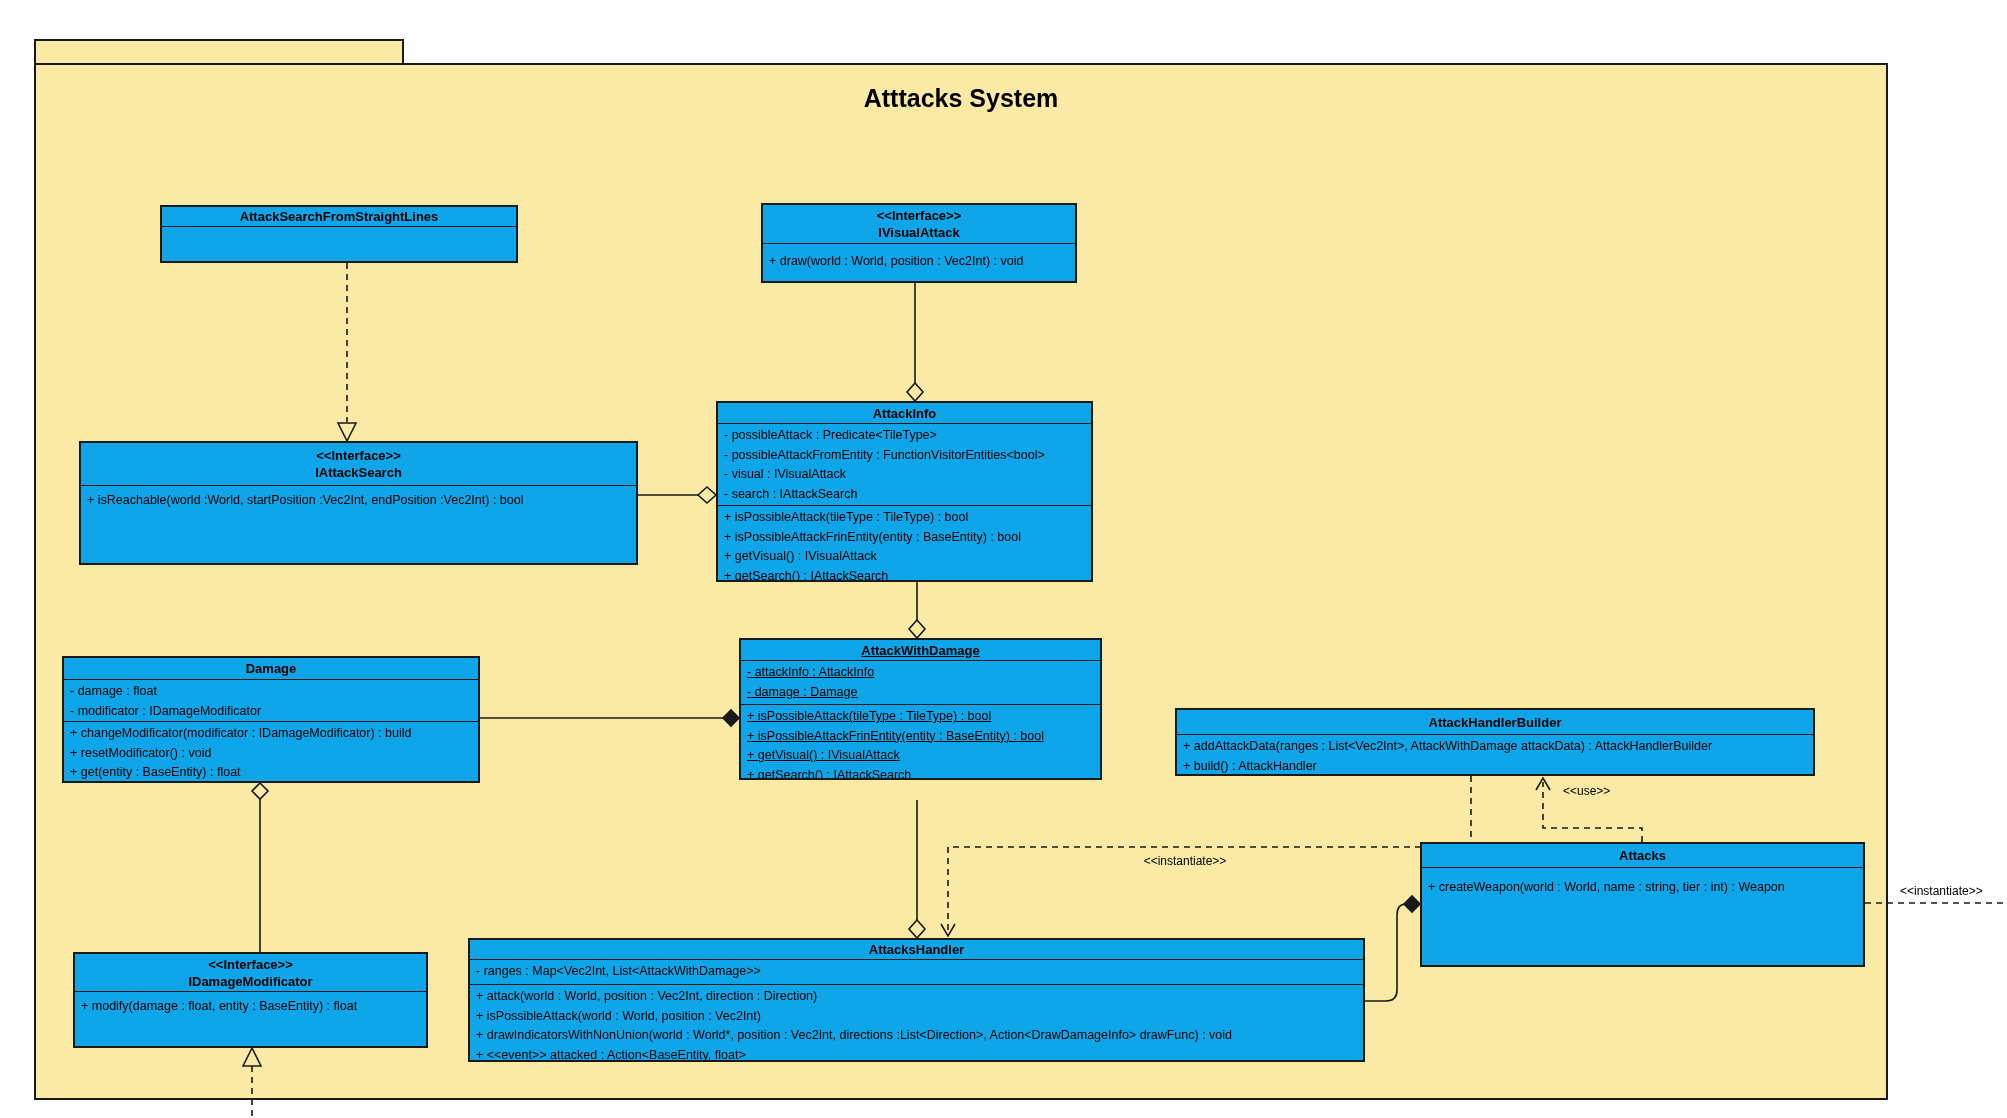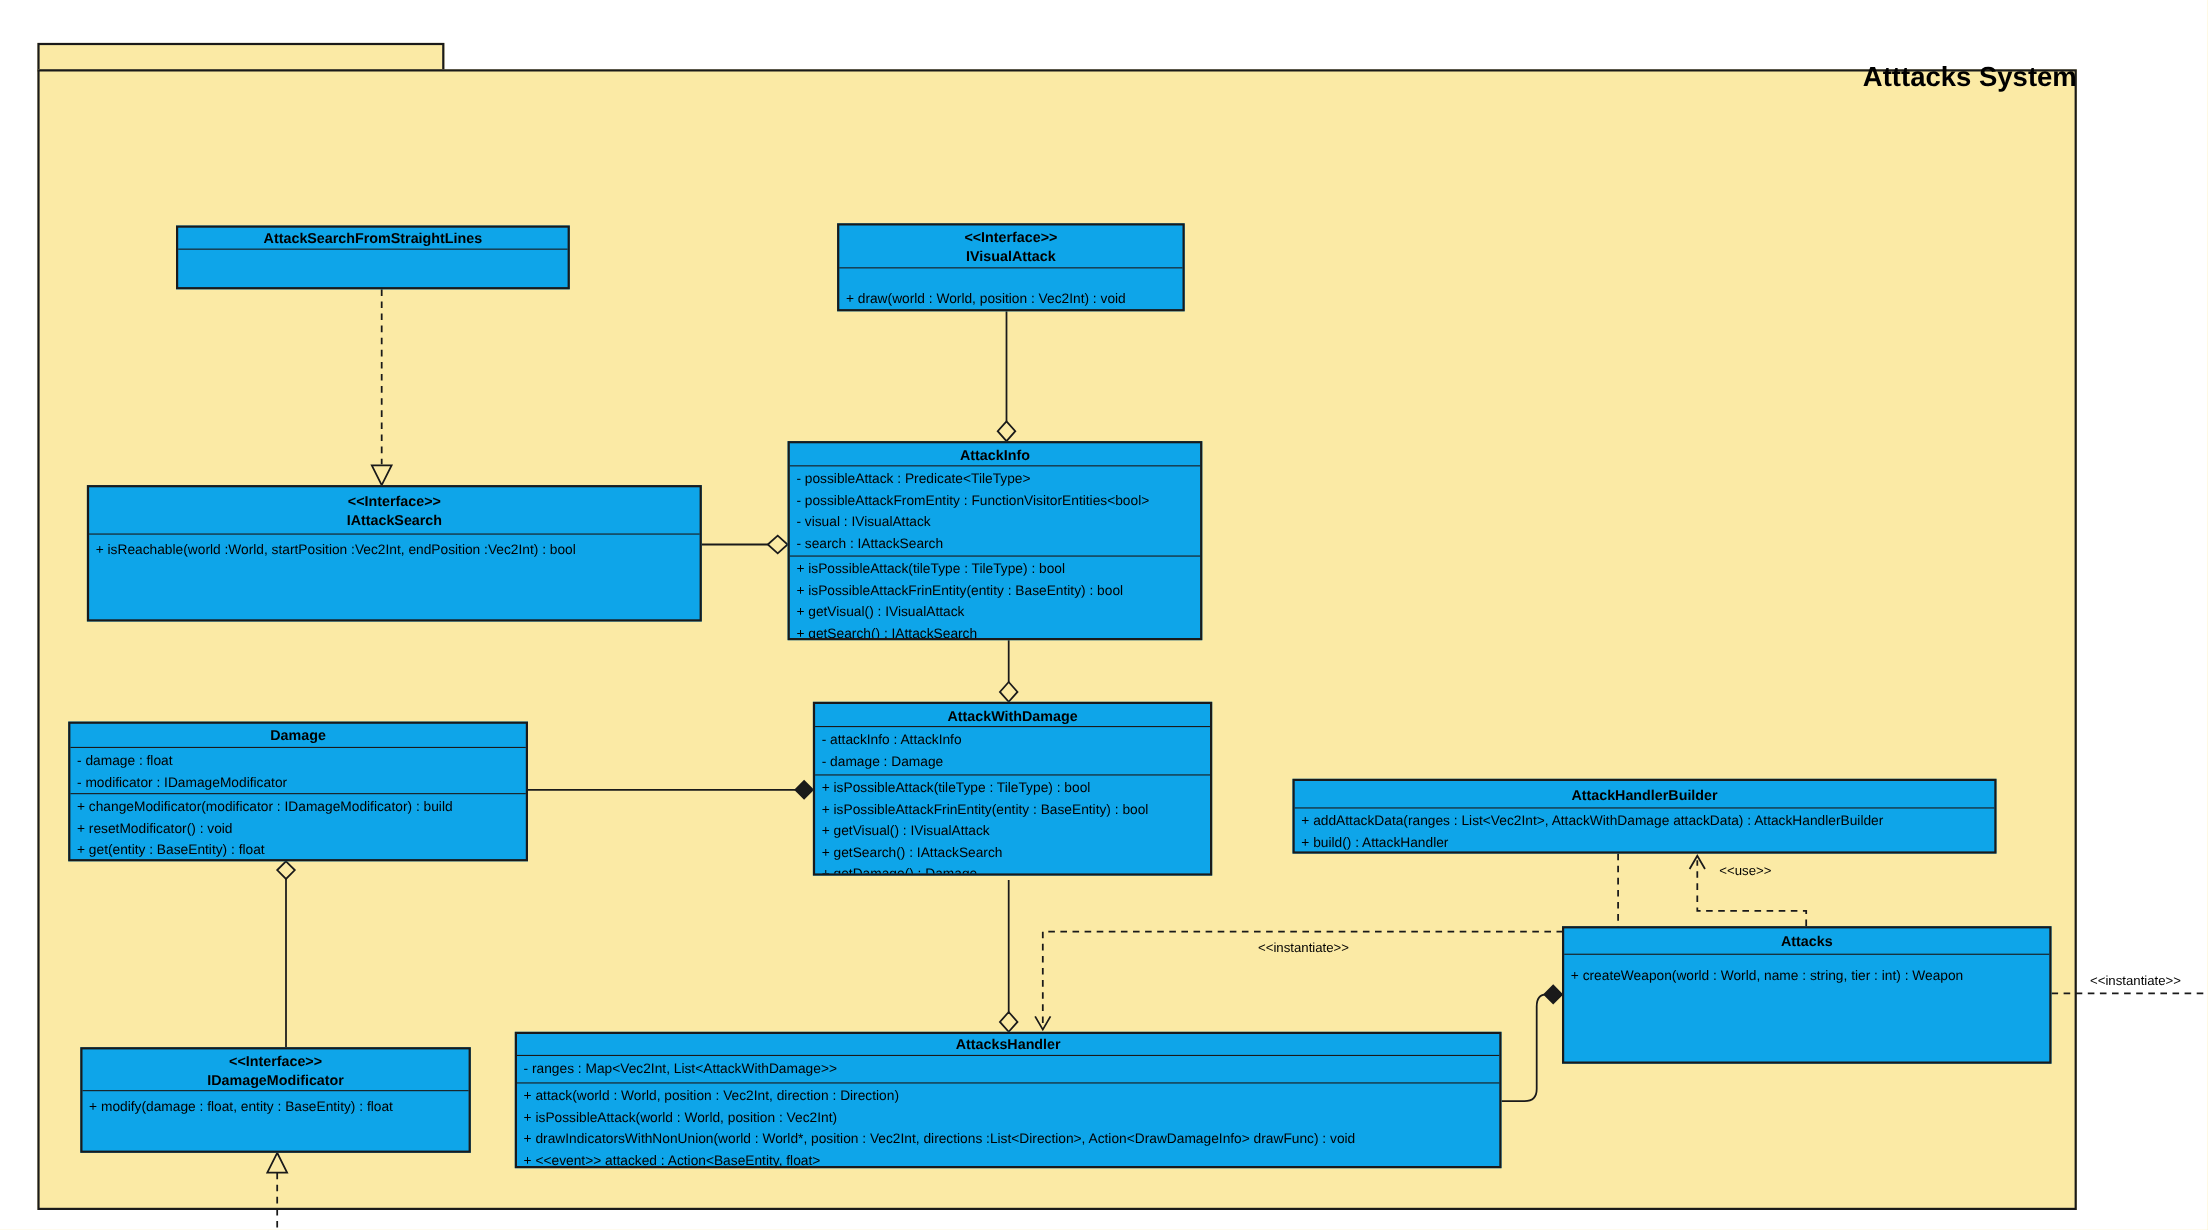--- a/index.html
+++ b/index.html
@@ -5,21 +5,21 @@
   html,body{margin:0;padding:0;}
   body{
     position:relative;width:2007px;height:1118px;background:#ffffff;
     font-family:"Liberation Sans",sans-serif;color:#000;overflow:hidden;
   }
   
   .pkg-tab{position:absolute;left:34px;top:39px;width:370px;height:26px;
     background:#FBEAA5;border:2px solid #1a1a1a;box-sizing:border-box;z-index:0;}
   .pkg-body{position:absolute;left:34px;top:63px;width:1854px;height:1037px;
     background:#FBEAA5;border:2px solid #1a1a1a;box-sizing:border-box;z-index:0;}
-  .pkg-title{position:absolute;left:34px;top:56px;width:1854px;text-align:right;
+  .pkg-title{position:absolute;left:34px;top:84px;width:1854px;text-align:center;
     font-size:25px;font-weight:bold;z-index:2;}
   
   .edges{position:absolute;left:0;top:0;z-index:1;pointer-events:none;}
   .edges path,.edges line,.edges polyline{stroke:#1a1a1a;stroke-width:1.6;fill:none;}
   .edges .dash{stroke-dasharray:6 5;}
   .edges .hollow{fill:#FBEAA5;stroke:#1a1a1a;stroke-width:1.6;}
   .edges .solid{fill:#1a1a1a;stroke:#1a1a1a;stroke-width:1.6;}
   
   .uml-class{position:absolute;background:#0ea5e9;border:2px solid #1a1a1a;
     box-sizing:border-box;z-index:2;display:flex;flex-direction:column;}
@@ -35,21 +35,21 @@
   .edge-label{position:absolute;z-index:2;font-size:12px;white-space:nowrap;}
   #lbl-inst1{left:1120px;top:854px;width:130px;text-align:center;}
   #lbl-use1{left:1563px;top:784px;}
   #lbl-inst2{left:1900px;top:884px;}
   
   #c-asfsl{left:160px;top:205px;width:358px;height:58px;}
   #c-ivis {left:761px;top:203px;width:316px;height:80px;}
   #c-iats {left:79px; top:441px;width:559px;height:124px;}
   #c-ainfo{left:716px;top:401px;width:377px;height:181px;}
   #c-dmg  {left:62px; top:656px;width:418px;height:127px;}
-  #c-awd  {left:739px;top:638px;width:363px;height:158px;}
+  #c-awd  {left:739px;top:638px;width:363px;height:142px;text-decoration:underline;}
   #c-ahb  {left:1175px;top:708px;width:640px;height:68px;}
   #c-idm  {left:73px; top:952px;width:355px;height:96px;}
   #c-ash  {left:468px;top:938px;width:897px;height:124px;}
   #c-atk  {left:1420px;top:842px;width:445px;height:125px;}
 </style>
 </head>
 <body>
 
 <div class="pkg-tab"></div>
 <div class="pkg-body"></div>
@@ -126,21 +126,21 @@
     <div class="nm">AttackSearchFromStraightLines</div>
   </div>
   <div class="sec grow"></div>
 </div>
 
 <div class="uml-class" id="c-ivis">
   <div class="sec title" style="height:38px">
     <div class="st">&lt;&lt;Interface&gt;&gt;</div>
     <div class="nm">IVisualAttack</div>
   </div>
-  <div class="sec methods grow" style="padding-top:18px">
+  <div class="sec methods grow" style="padding-top:8px">
     <div class="row">+ draw(world : World, position : Vec2Int) : void</div>
   </div>
 </div>
 
 <div class="uml-class" id="c-iats">
   <div class="sec title" style="height:42px">
     <div class="st">&lt;&lt;Interface&gt;&gt;</div>
     <div class="nm">IAttackSearch</div>
   </div>
   <div class="sec methods grow" style="padding-top:5px">

